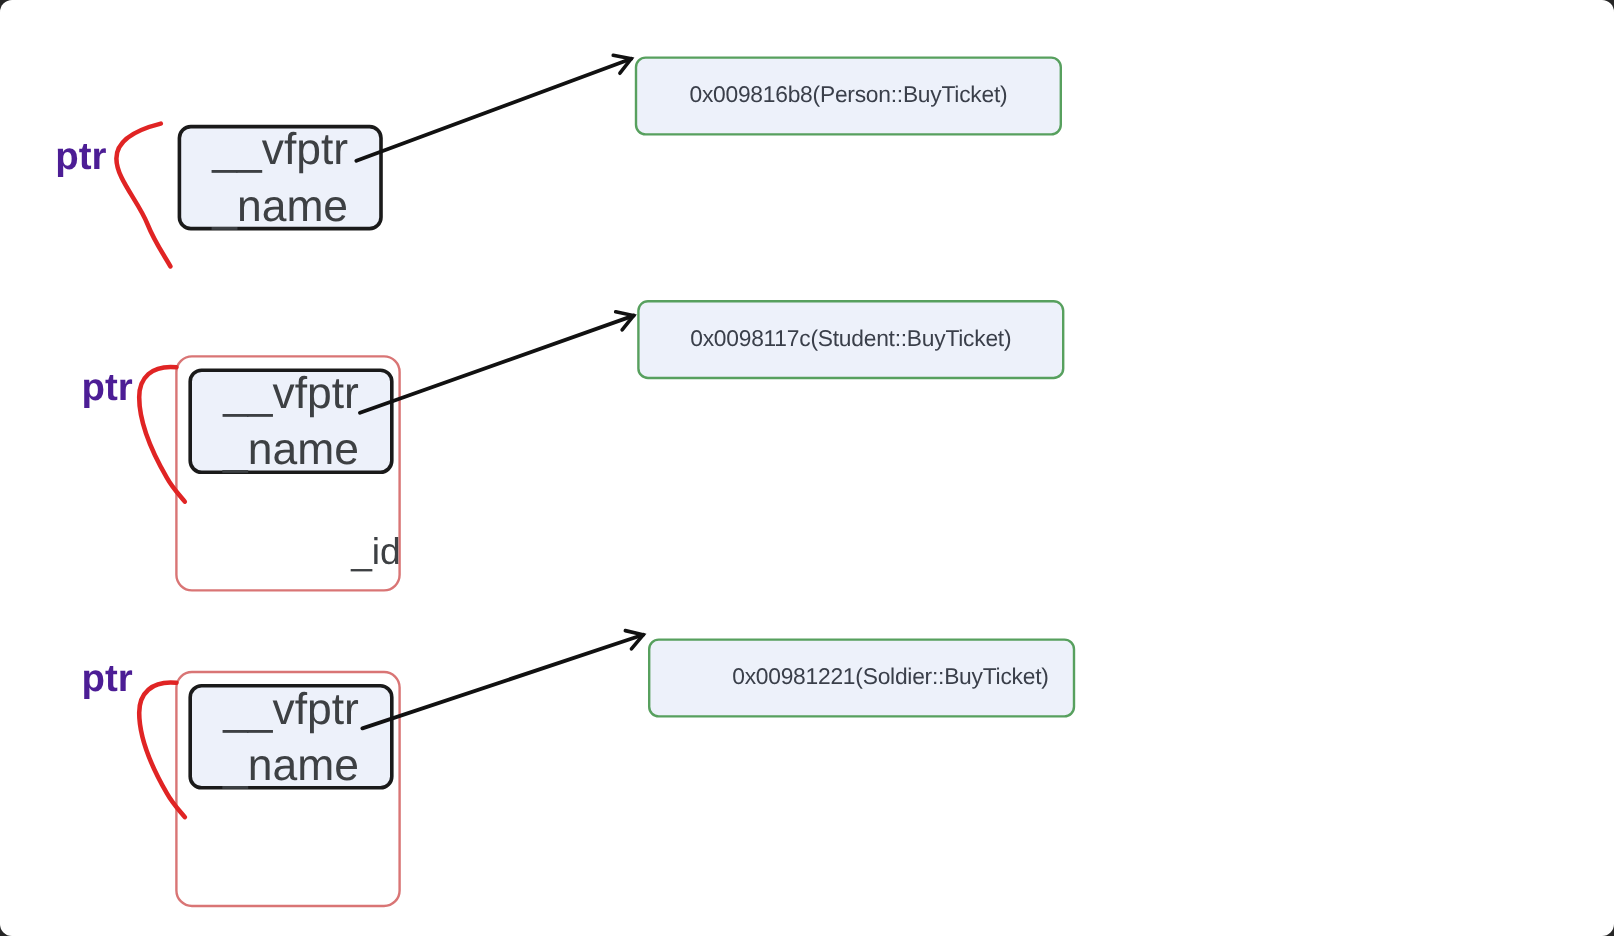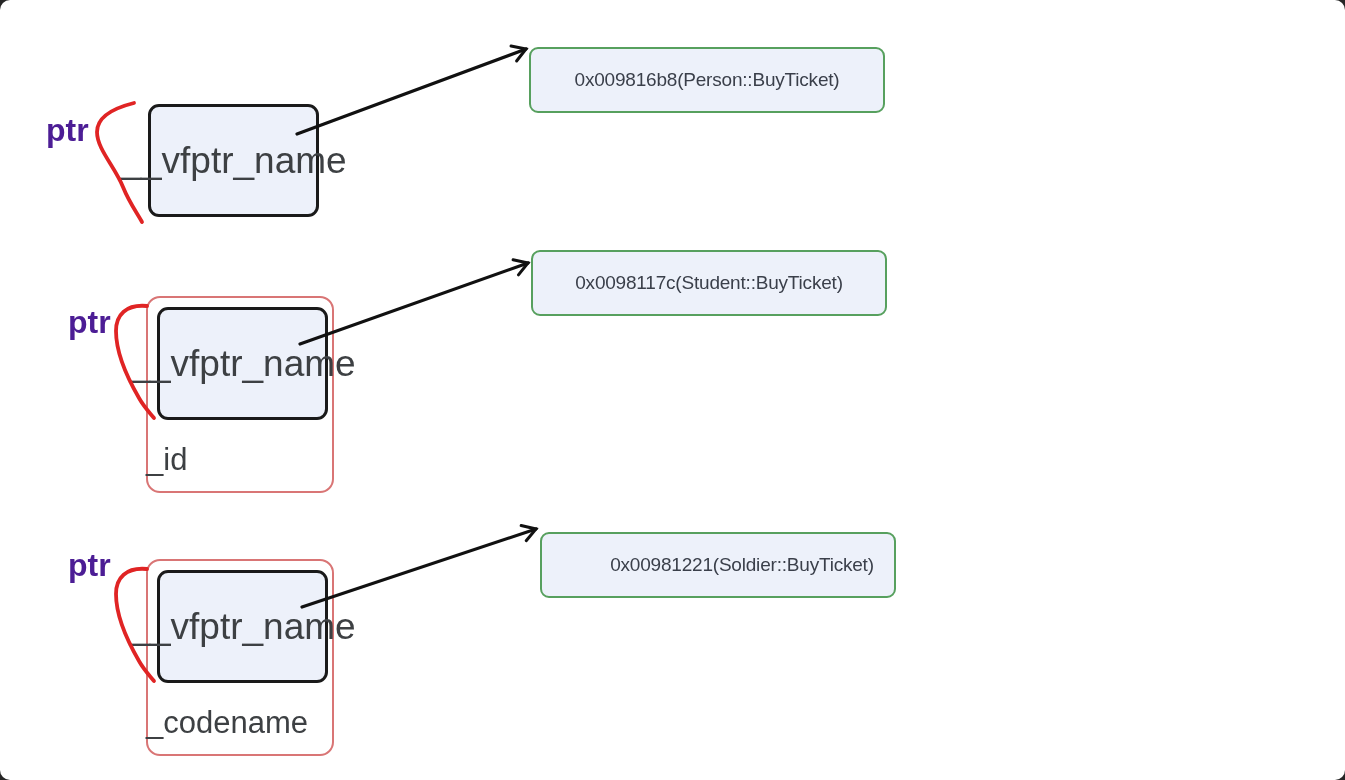--- a/index.html
+++ b/index.html
@@ -40,27 +40,27 @@
     position: absolute;
     color: #4c1d95;
     font-size: 32px;
     line-height: 26px;
     z-index: 2;
     font-weight: bold;
   }
   .object-box {
     position: absolute;
     width: 171px;
-    height: 113px;
+    height: 88px;
     box-sizing: border-box;
     background: #edf1fa;
     border: 3.5px solid #1a1a1a;
     border-radius: 11px;
     display: flex;
-    flex-direction: row;
+    flex-direction: column;
     justify-content: center;
     align-items: center;
     z-index: 2;
   }
   .member {
     color: #3d4043;
     font-size: 37px;
     line-height: 47px;
     white-space: nowrap;
   }
@@ -70,21 +70,21 @@
     height: 197px;
     box-sizing: border-box;
     border: 2.5px solid #d97575;
     border-radius: 14px;
     background: #ffffff;
     z-index: 1;
   }
   .record-label {
     position: absolute;
     width: 188px;
-    text-align: left;
+    text-align: right;
     color: #3d4043;
     font-size: 31px;
     line-height: 38px;
     z-index: 2;
     white-space: nowrap;
   }
   .vtable-box {
     position: absolute;
     width: 356px;
     height: 66px;
@@ -153,19 +153,18 @@
 
   <div class="ptr-label" style="left:68px; top:552px;">ptr</div>
 
   <div class="record-outline" style="left:146px; top:559px;"></div>
 
   <div class="object-box" style="left:157px; top:570px;">
     <div class="member">__vfptr</div>
     <div class="member">_name</div>
   </div>
 
-  <div class="record-label" style="left:146px; top:704px;">_codename</div>
 
   <div class="vtable-box" style="left:540px; top:532px;padding-left:48px;">
     <span class="vtable-text">0x00981221(Soldier::BuyTicket)</span>
   </div>
 
 </div>
 
 </body></html>

